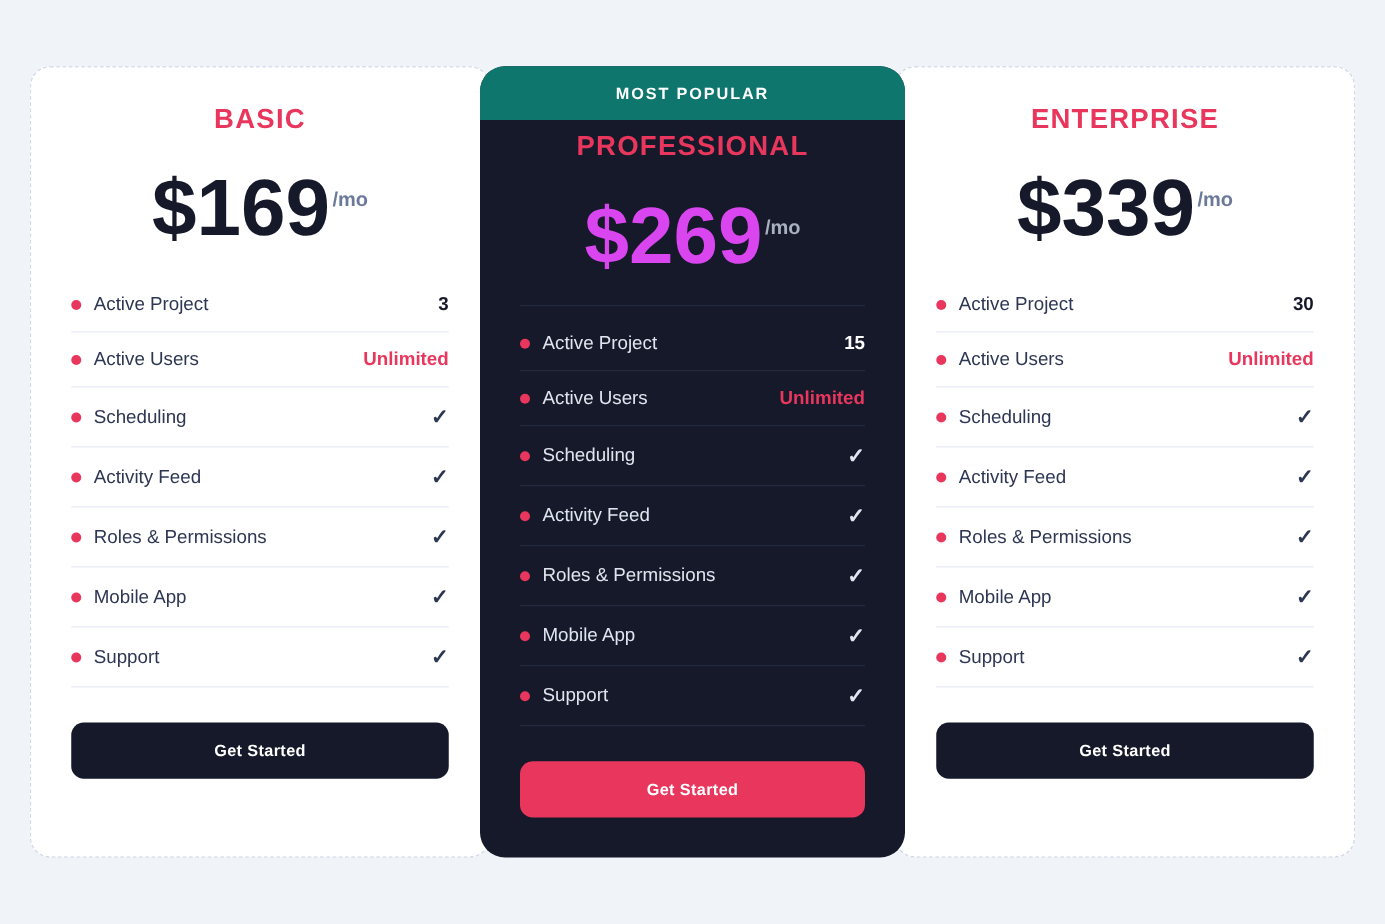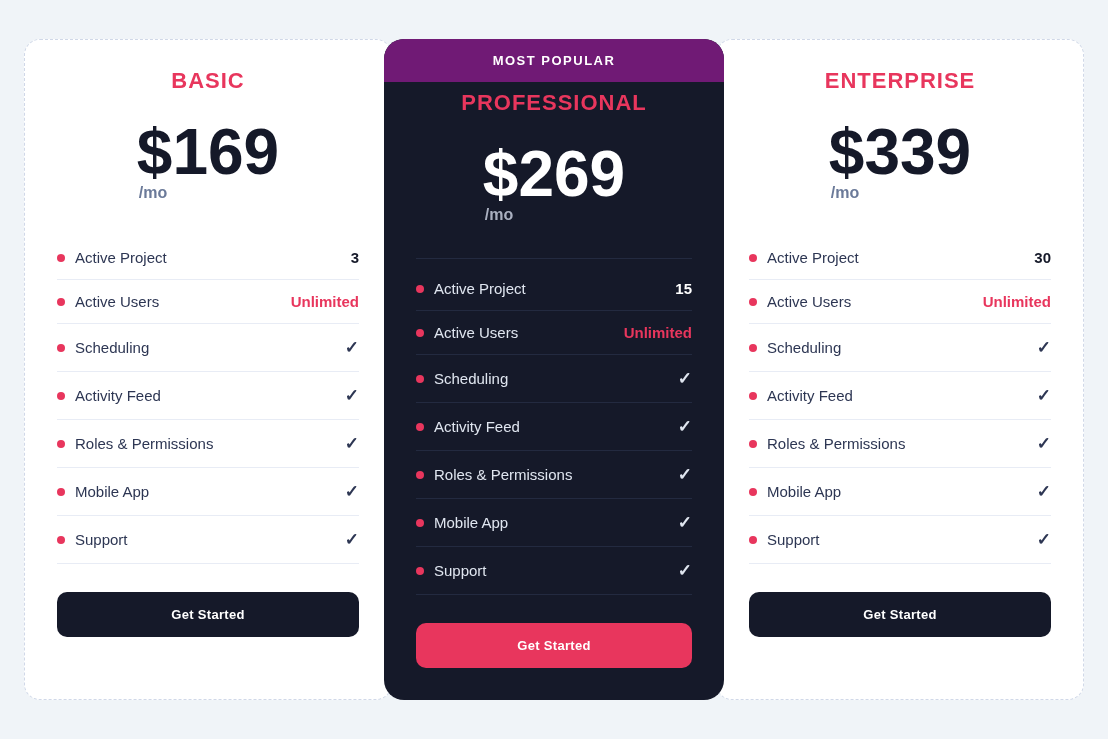--- a/index.html
+++ b/index.html
@@ -39,21 +39,21 @@
       background: #151929;
       border-radius: 20px;
       border: none;
       padding: 0 0 32px 0;
       z-index: 2;
       flex: 1.05;
       min-width: 340px;
       max-width: 380px;
     }
     .plan-badge {
-      background: #701a75;
+      background: #0f766e;
       color: #fff;
       font-size: 13px;
       font-weight: 700;
       letter-spacing: 1.5px;
       text-transform: uppercase;
       padding: 14px 0;
       width: 100%;
       text-align: center;
       border-radius: 20px 20px 0 0;
     }
@@ -62,31 +62,30 @@
       font-weight: 800;
       letter-spacing: 1px;
       text-transform: uppercase;
       margin-bottom: 8px;
     }
     .plan-name-basic { color: #e8365d; margin-top: 0; }
     .plan-name-enterprise { color: #e8365d; margin-top: 0; text-align: center; }
     .plan-name-professional { color: #e8365d; margin-top: 8px; text-align: center; }
     .price-row {
       display: flex;
-      align-items: flex-start;
+      align-items: center;
       margin: 18px 0 24px;
-      flex-direction: column;
     }
     .price-amount {
       font-size: 64px;
       font-weight: 900;
       color: #151929;
       line-height: 1;
     }
-    .price-amount-pro { color: #ffffff; }
+    .price-amount-pro { color: #d946ef; }
     .price-mo {
       font-size: 16px;
       font-weight: 600;
       color: #6b7a99;
       margin-bottom: 10px;
       margin-left: 2px;
     }
     .price-mo-pro { color: #aab0c0; }
     .features-list {
       width: 100%;

